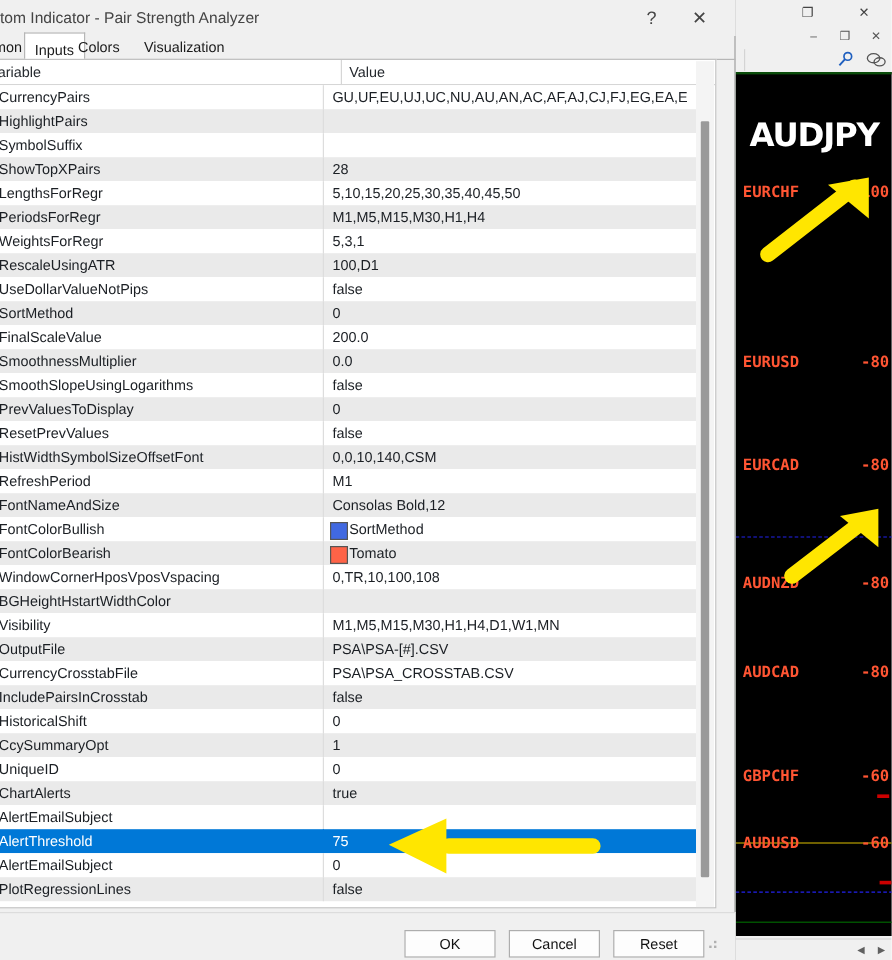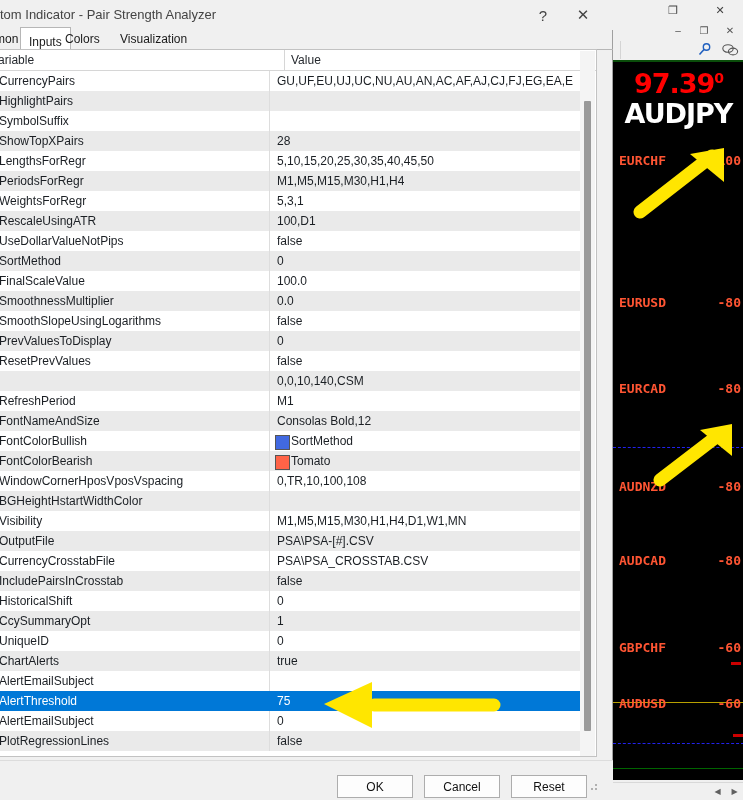--- a/index.html
+++ b/index.html
@@ -262,23 +262,20 @@
       </div>
       <div class="tb-icon">
         <svg width="18" height="16" viewBox="0 0 18 16">
           <ellipse cx="7" cy="6.5" rx="5.2" ry="3.8" fill="none" stroke="#555" stroke-width="1.1"></ellipse>
           <ellipse cx="12" cy="9.5" rx="4.6" ry="3.4" fill="none" stroke="#555" stroke-width="1.1"></ellipse>
         </svg>
       </div>
     </div>
 
     <div class="chart">
-      <div class="chart-price">
-        <span>97.39</span><sup>0</sup>
-      </div>
       <div class="chart-symbol">AUDJPY</div>
       <div id="chart-lines">
           <div class="hline dashed-blue" style="top: 385px;"></div>
           <div class="hline solid-yellow" style="top: 640px;"></div>
           <div class="hline dashed-blue" style="top: 681px;"></div>
           <div class="hline solid-green" style="top: 706px;"></div>
         </div>
       <div id="chart-rows">
           <div class="pair-row" style="top: 90px;">
             <span>EURCHF</span>
@@ -387,21 +384,21 @@
             <div class="var-value">false</div>
           </div>
           <div class="row even">
             <div class="vsep"></div>
             <div class="var-name">SortMethod</div>
             <div class="var-value">0</div>
           </div>
           <div class="row odd">
             <div class="vsep"></div>
             <div class="var-name">FinalScaleValue</div>
-            <div class="var-value">100.0</div>
+            <div class="var-value">200.0</div>
           </div>
           <div class="row even">
             <div class="vsep"></div>
             <div class="var-name">SmoothnessMultiplier</div>
             <div class="var-value">0.0</div>
           </div>
           <div class="row odd">
             <div class="vsep"></div>
             <div class="var-name">SmoothSlopeUsingLogarithms</div>
             <div class="var-value">false</div>
@@ -411,20 +408,21 @@
             <div class="var-name">PrevValuesToDisplay</div>
             <div class="var-value">0</div>
           </div>
           <div class="row odd">
             <div class="vsep"></div>
             <div class="var-name">ResetPrevValues</div>
             <div class="var-value">false</div>
           </div>
           <div class="row even">
             <div class="vsep"></div>
+            <div class="var-name">HistWidthSymbolSizeOffsetFont</div>
             <div class="var-value">0,0,10,140,CSM</div>
           </div>
           <div class="row odd">
             <div class="vsep"></div>
             <div class="var-name">RefreshPeriod</div>
             <div class="var-value">M1</div>
           </div>
           <div class="row even">
             <div class="vsep"></div>
             <div class="var-name">FontNameAndSize</div>

